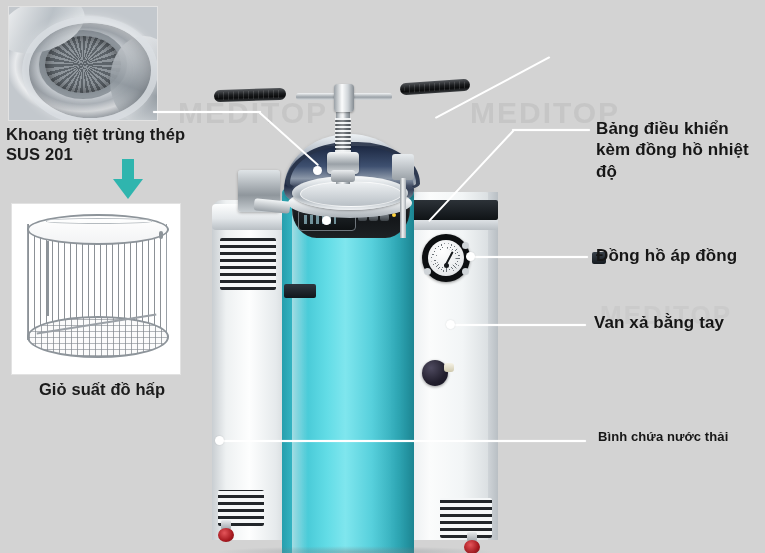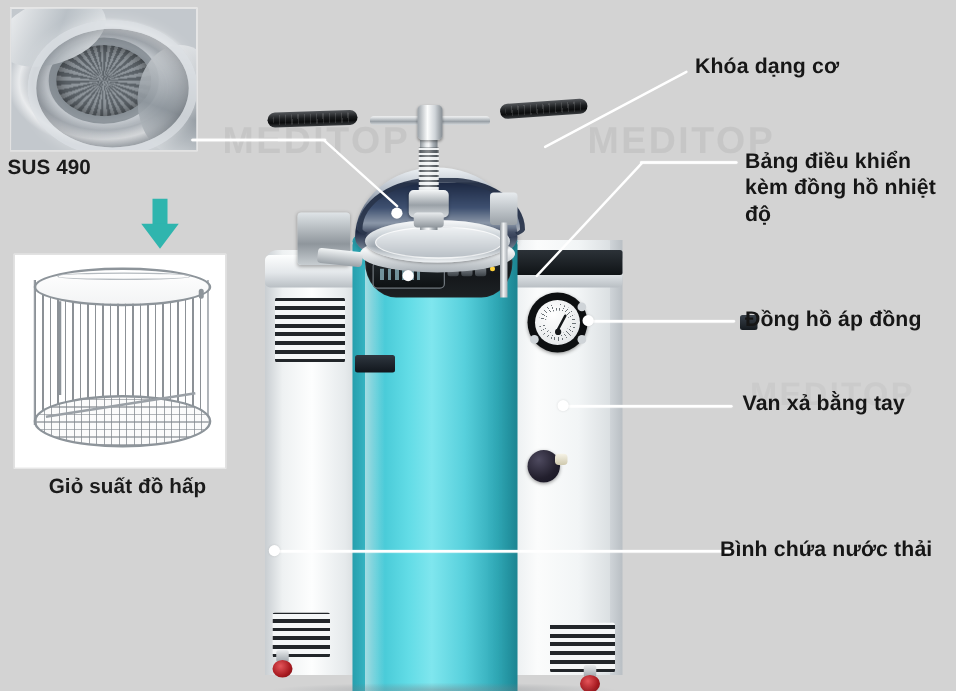--- a/index.html
+++ b/index.html
@@ -258,40 +258,41 @@
     box-shadow:0 0 2px rgba(0,0,0,.12);}
 
   .lead-diag{position:absolute;height:2px;background:#fff;transform-origin:0 50%;border-radius:1px;}
 
   
   .callout{position:absolute;color:#161616;font-weight:700;line-height:1.25;letter-spacing:.1px;}
   .co-lock{left:556px;top:42px;font-size:17px;}
   .co-panel{left:596px;top:118px;font-size:17px;width:175px;}
   .co-gauge{left:596px;top:245px;font-size:17px;}
   .co-valve{left:594px;top:312px;font-size:17px;}
-  .co-tank{left:576px;top:429px;font-size:17px;}
+  .co-tank{left:598px;top:429px;font-size:13px;}
 </style>
 </head>
 <body>
 
 <div id="stage">
 
   <div class="wm w1">MEDITOP</div>
   <div class="wm w2">MEDITOP</div>
   <div class="wm w3">MEDITOP</div>
   <div class="wm w4">MEDITOP</div>
 
   <div class="inset inset-chamber">
     <div class="chamber-art">
       <div class="chamber-rim"></div>
       <div class="chamber-rim2"></div>
     </div>
   </div>
   <div class="inset-caption cap-chamber">
-    <div>SUS 490</div>
+    <div>Khoang tiệt trùng thép</div>
+    <div>SUS 201</div>
   </div>
 
   <div class="down-arrow">
     <div class="shaft"></div>
     <div class="head"></div>
   </div>
 
   <div class="inset inset-basket">
     <div class="basket-art">
       <div class="basket-body"></div>
@@ -403,21 +404,20 @@
 
   <div class="lead" style="left:470px;top:256px;width:118px;"></div>
   <span class="dot" style="left:466px;top:252px;"></span>
 
   <div class="lead" style="left:452px;top:324px;width:134px;"></div>
   <span class="dot" style="left:446px;top:320px;"></span>
 
   <div class="lead" style="left:222px;top:440px;width:364px;"></div>
   <span class="dot" style="left:215px;top:436px;"></span>
 
-  <div class="callout co-lock">Khóa dạng cơ</div>
 
   <div class="callout co-panel">
     <div>Bảng điều khiển</div>
     <div>kèm đồng hồ nhiệt độ</div>
   </div>
 
   <div class="callout co-gauge">Đồng hồ áp đồng</div>
   <div class="callout co-valve">Van xả bằng tay</div>
   <div class="callout co-tank">Bình chứa nước thải</div>
 

